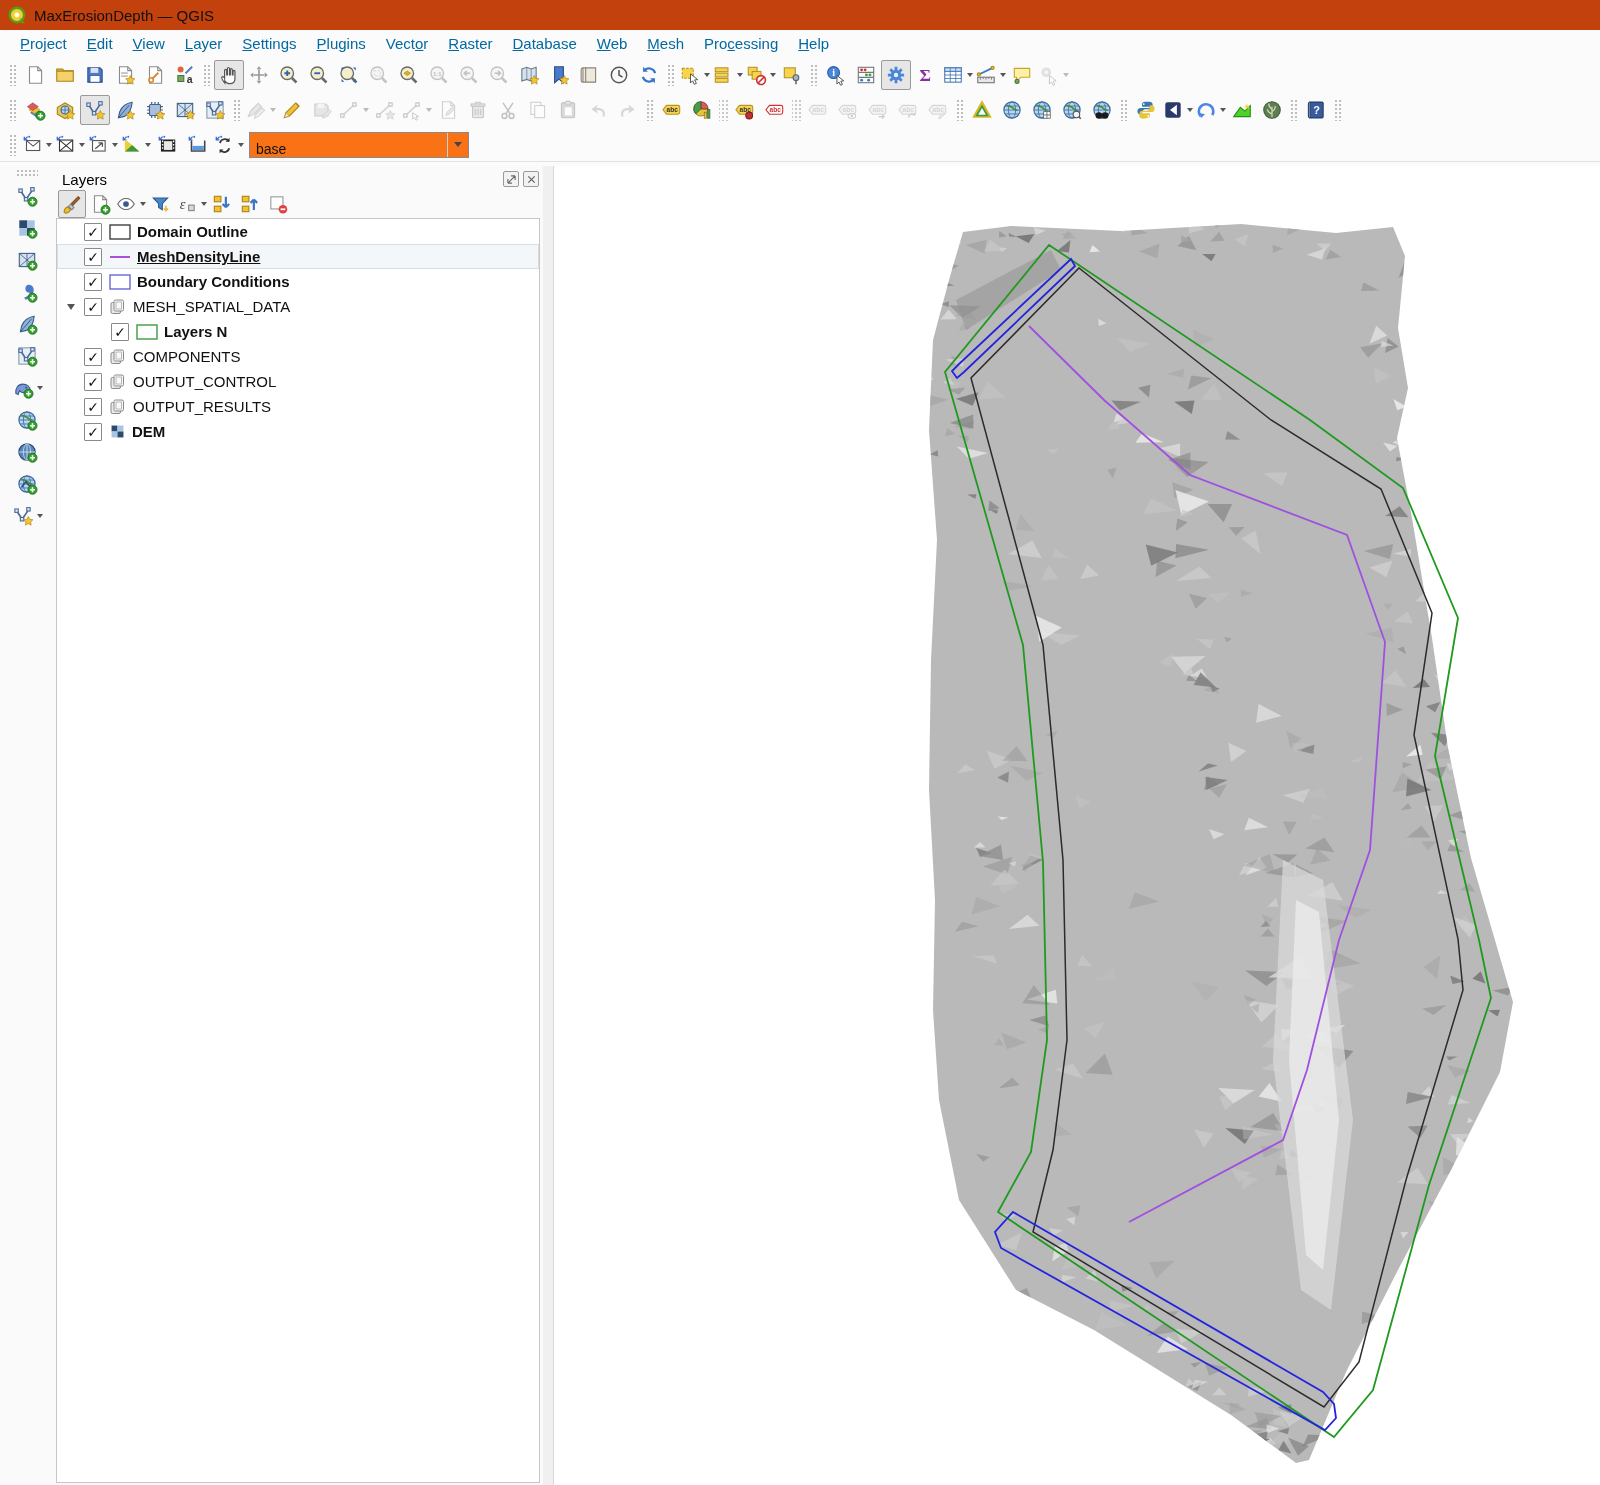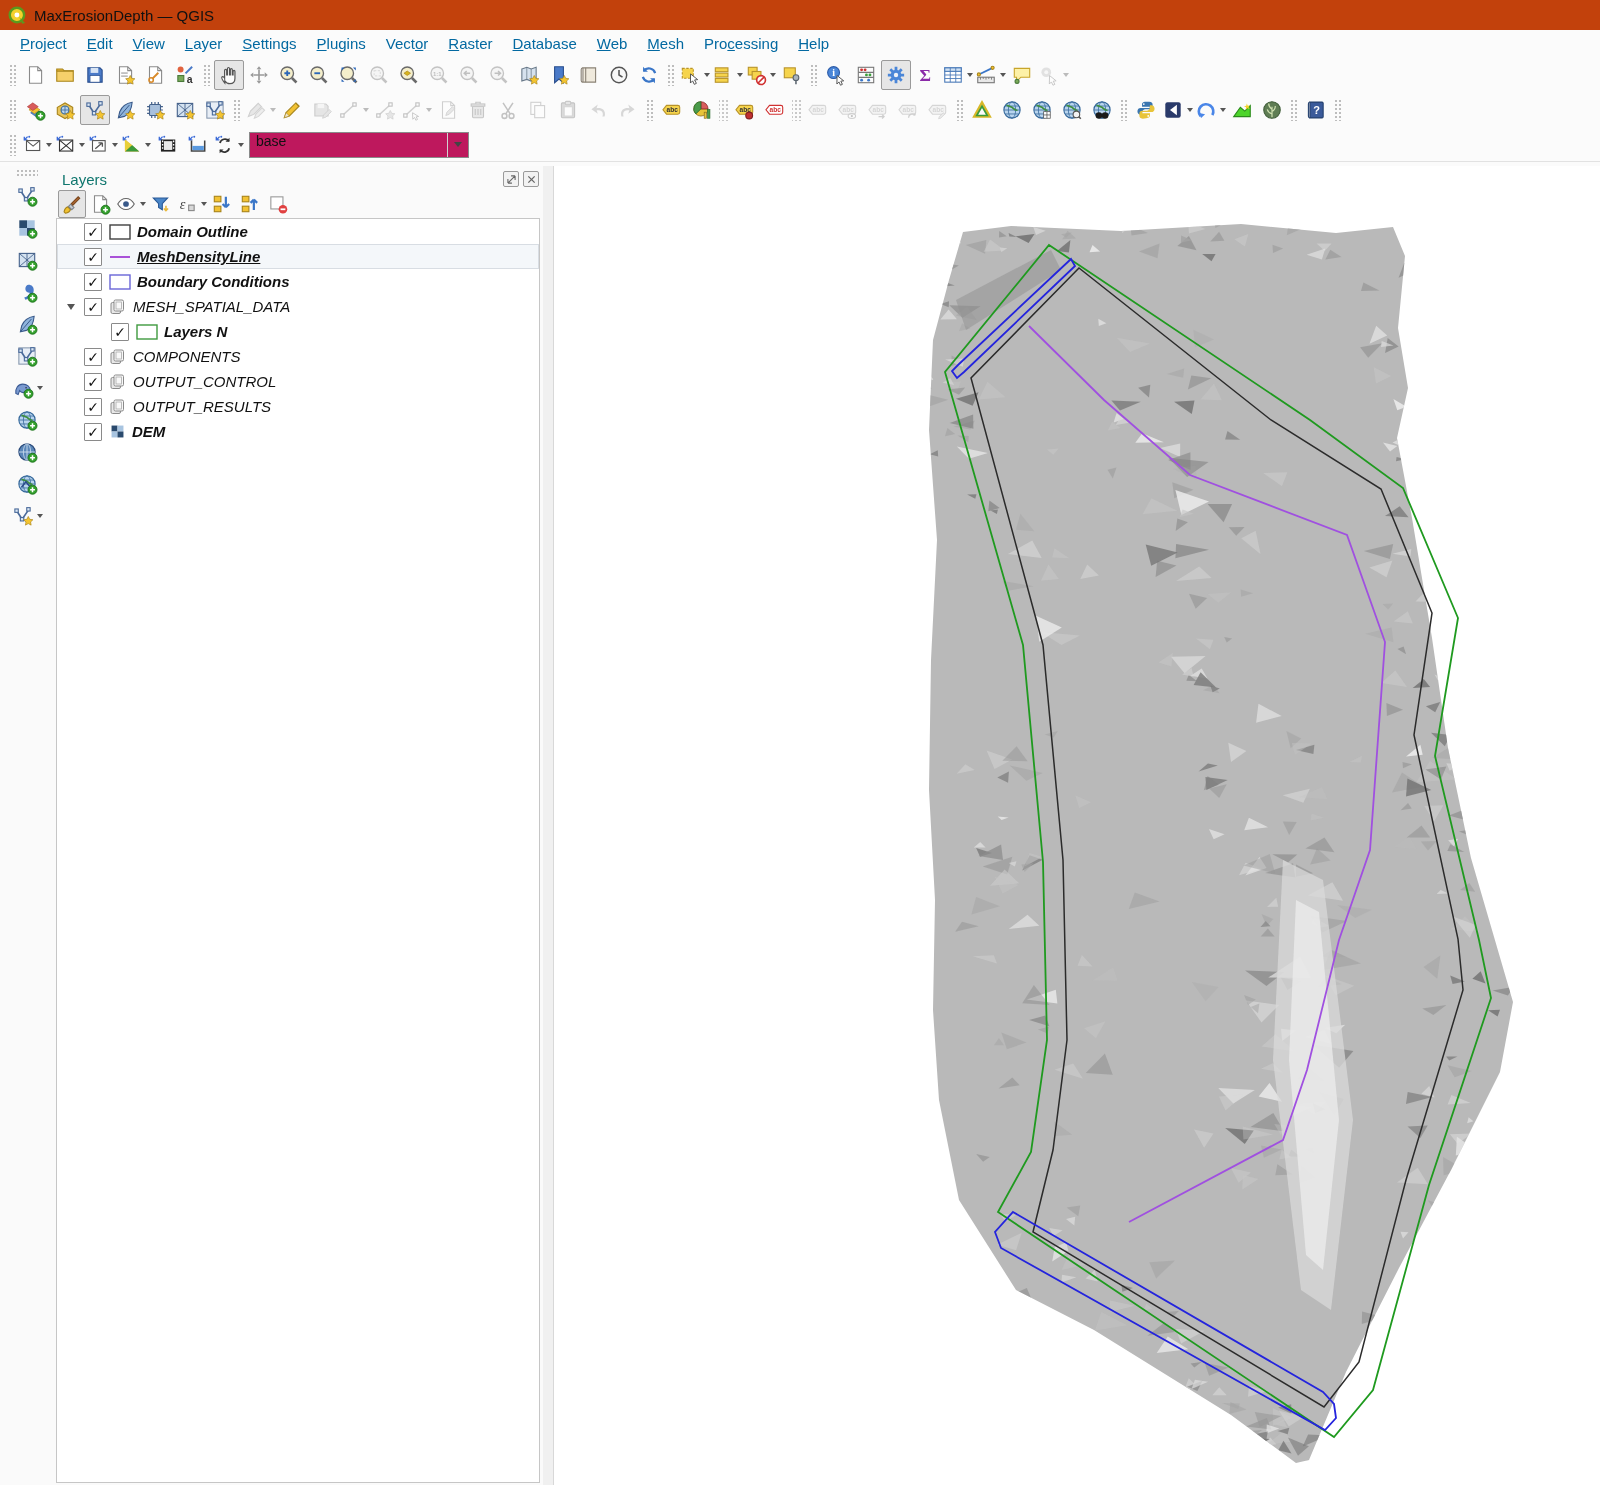--- a/index.html
+++ b/index.html
@@ -30,43 +30,43 @@
   .tb-btn.disabled{filter:grayscale(1);opacity:.38;}
   .tb-btn .dd{width:0;height:0;border-left:3.5px solid transparent;border-right:3.5px solid transparent;
               border-top:4.5px solid #555;margin-left:3px;}
   .vbar{position:absolute;left:0;top:166px;width:54px;height:1319px;background:#fafafa;
         display:flex;flex-direction:column;align-items:center;}
   .vbar .tb-handle{width:22px;height:8px;margin:3px 0;
        background-image:radial-gradient(#bdbdbd 34%,transparent 36%);background-size:4px 4px;}
   .vbar .tb-btn{margin:1px 0;}
   .layers-panel{position:absolute;left:54px;top:166px;width:489px;height:1319px;background:#fafafa;}
   .lp-titlebar{height:22px;display:flex;align-items:center;padding:2px 4px 0 8px;}
-  .lp-title{font-size:15px;color:#0f766e;flex:1;}
+  .lp-title{font-size:15px;color:#000000;flex:1;}
   .lp-winbtn{width:14px;height:14px;border:1px solid #9a9a9a;border-radius:2px;margin-left:4px;
              display:flex;align-items:center;justify-content:center;background:#f2f2f2;}
   .lp-toolbar{height:28px;display:flex;align-items:center;padding-left:4px;}
   .lp-toolbar .tb-btn{height:26px;min-width:26px;}
   .lp-list{position:absolute;left:2px;top:52px;width:484px;height:1265px;background:#ffffff;
            border:1px solid #c6c6c6;box-sizing:border-box;overflow:hidden;}
   .tree-row{height:23px;display:flex;align-items:center;position:relative;border:1px solid transparent;}
   .tree-row.selected{background:#f4f7fa;border-color:#d8dde3;}
   .tree-expander{width:0;height:0;border-left:4.5px solid transparent;border-right:4.5px solid transparent;
                  border-top:6px solid #555;position:absolute;left:9px;top:9px;}
   .tree-check{width:16px;height:16px;border:1px solid #8a8a8a;background:#fff;border-radius:1px;
               display:flex;align-items:center;justify-content:center;font-size:14px;font-weight:bold;
               color:#111;line-height:1;flex:none;}
   .tree-sym{margin-left:7px;flex:none;display:flex;align-items:center;}
-  .tree-label{margin-left:6px;font-size:15px;white-space:nowrap;color:#111;font-style:italic;}
+  .tree-label{margin-left:6px;font-size:15px;white-space:nowrap;color:#111;}
   .tree-label.bold{font-weight:bold;}
   .tree-label.underline{text-decoration:underline;}
   .splitter{position:absolute;left:543px;top:166px;width:10px;height:1319px;background:#f0f0f0;}
   .map-canvas{position:absolute;left:553px;top:166px;width:1047px;height:1319px;background:#ffffff;
               border-left:1px solid #d8d8d8;box-sizing:border-box;}
-  .combo{height:24px;width:218px;background:#be185d;border:1px solid #8a8a8a;display:flex;
-         align-items:flex-start;margin-left:4px;position:relative;}
+  .combo{height:24px;width:218px;background:#f97316;border:1px solid #8a8a8a;display:flex;
+         align-items:flex-end;margin-left:4px;position:relative;}
   .combo .val{font-size:14px;padding-left:6px;flex:1;color:#111;}
   .combo .caret{width:20px;height:100%;display:flex;align-items:center;justify-content:center;
                 border-left:1px solid #d0d0d0;}
   .combo .caret i{width:0;height:0;border-left:4px solid transparent;border-right:4px solid transparent;
                   border-top:5px solid #444;}
   svg{display:block;}
 </style>
 </head>
 <body>
 

